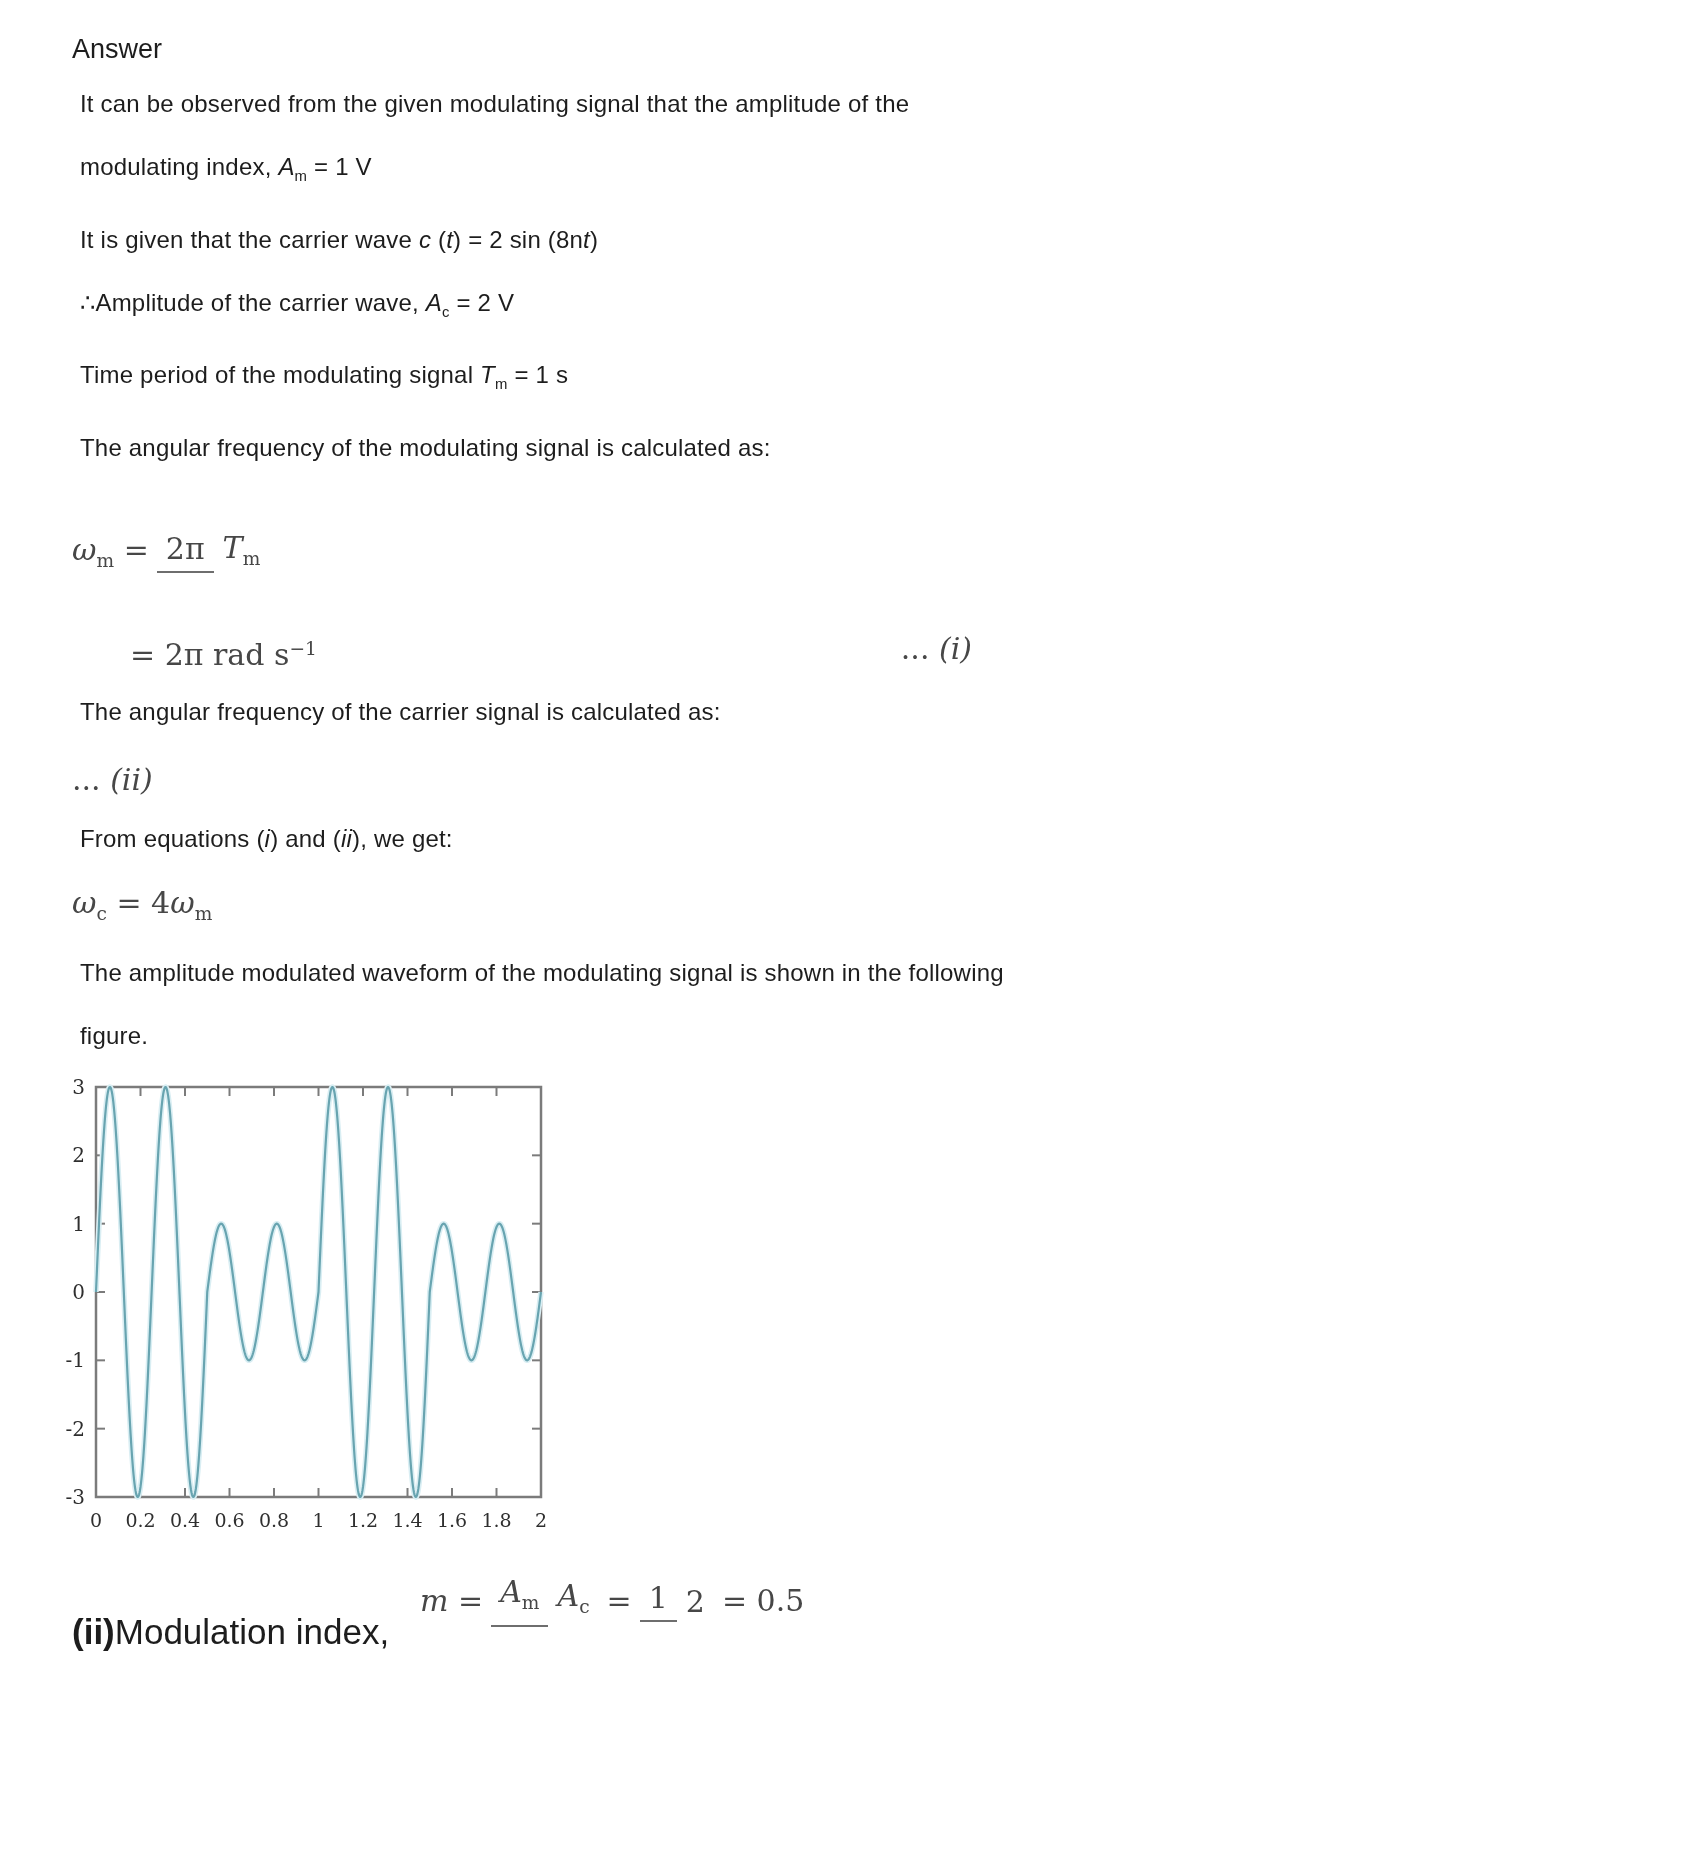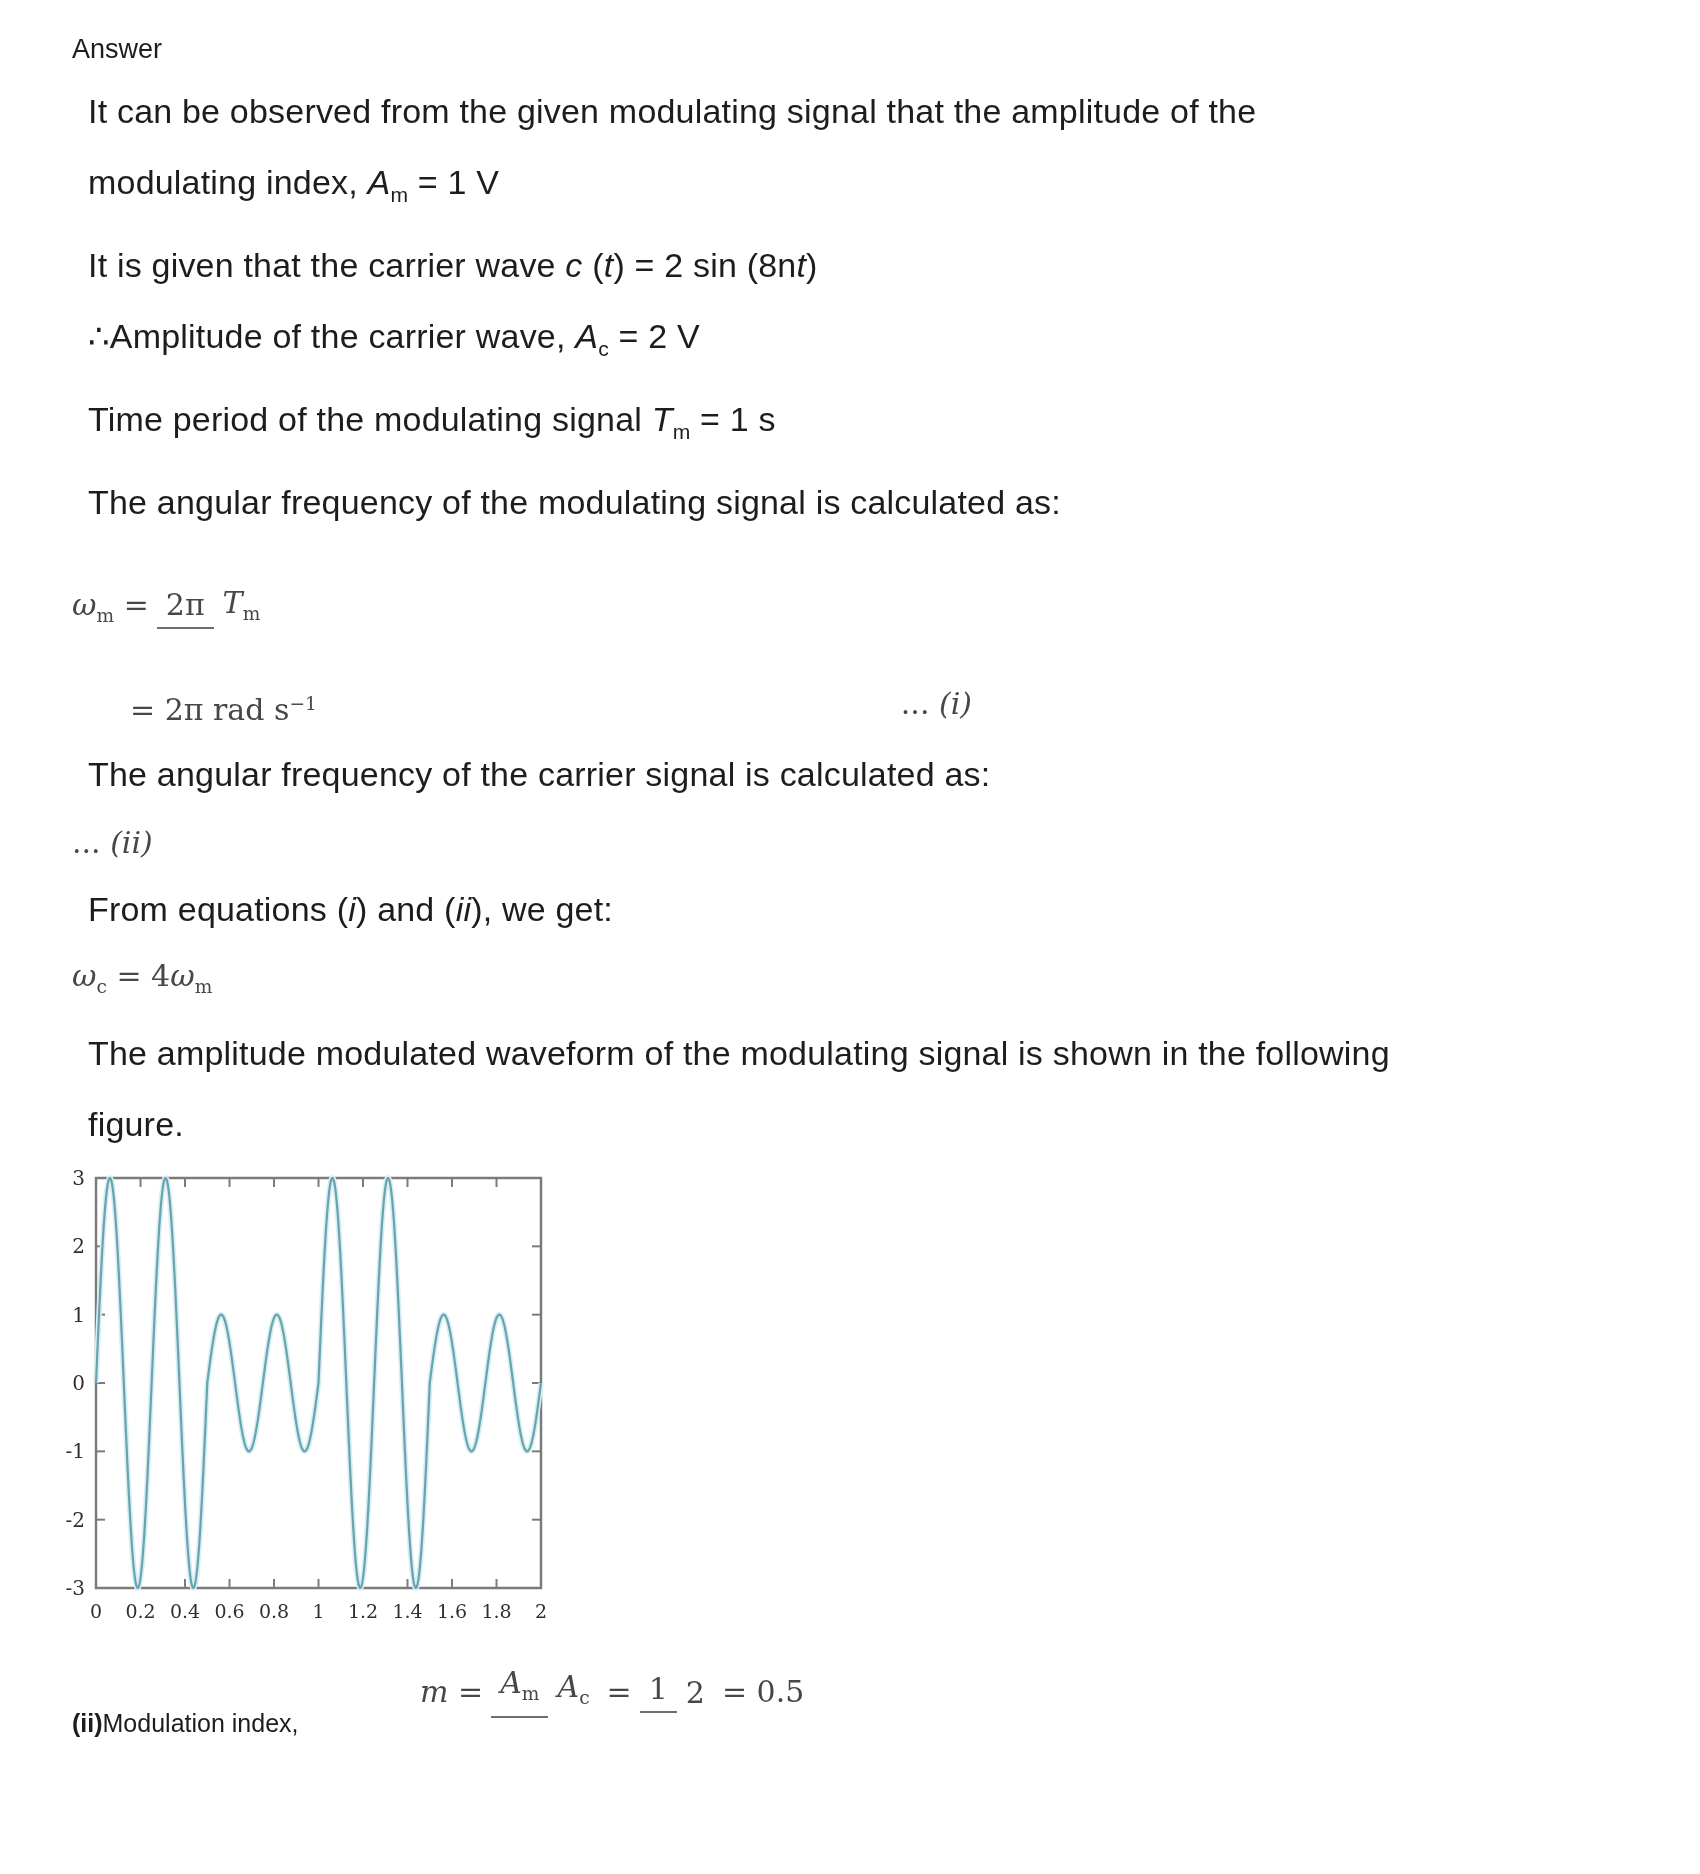--- a/index.html
+++ b/index.html
@@ -3,21 +3,21 @@
 <meta charset="utf-8">
 <style>
   html,body{margin:0;padding:0;background:#ffffff;}
   body{
     width:1700px;height:1874px;overflow:hidden;
     font-family:"Liberation Sans","DejaVu Sans",sans-serif;
     color:#1d1d1d;
   }
   .content{padding:30px 60px 0 72px;}
   .heading{font-size:27px;line-height:38px;}
-  p.line{margin:16px;font-size:34px;line-height:55px;letter-spacing:0.2px;}
+  p.line{margin:8px;font-size:24px;line-height:55px;letter-spacing:0.2px;}
   .mt-para{margin-top:16px;}
   .mt-amp{margin-top:70px;}
   .mt-time{margin-top:135px;}
   
   .seg-i{font-style:italic;}
   .seg-sub{font-size:0.62em;vertical-align:-0.38em;}
   .seg-sup{font-size:0.62em;vertical-align:0.55em;}
   
   .equation{
     font-family:"DejaVu Serif","Liberation Serif",serif;
@@ -33,21 +33,21 @@
   .mt-carrier{margin-top:28px;}
   .mt-wave{margin-top:18px;}
   .frac{display:inline-flex;flex-direction:row;align-items:center;margin:0 8px;vertical-align:middle;}
   .frac .num{padding:0 9px 3px;border-bottom:2.5px solid #6e6e6e;line-height:38px;}
   .frac .den{padding:3px 9px 0;line-height:38px;}
   
   figure.chart{margin:14px 0 0 -14px;padding:0;}
   
   .mod-block{margin-top:20px;}
   .mod-eq{display:flex;align-items:center;margin-left:348px;}
-  .mod-label{margin-top:-14px;font-size:25px;line-height:38px;}
+  .mod-label{margin-top:-14px;font-size:35px;line-height:38px;}
   .mod-label .bold{font-weight:bold;}
 </style>
 </head>
 <body>
 
 <div class="content">
 
   <div class="heading">Answer</div>
 
   <p class="line mt-para">It can be observed from the given modulating signal that the amplitude of the</p>

